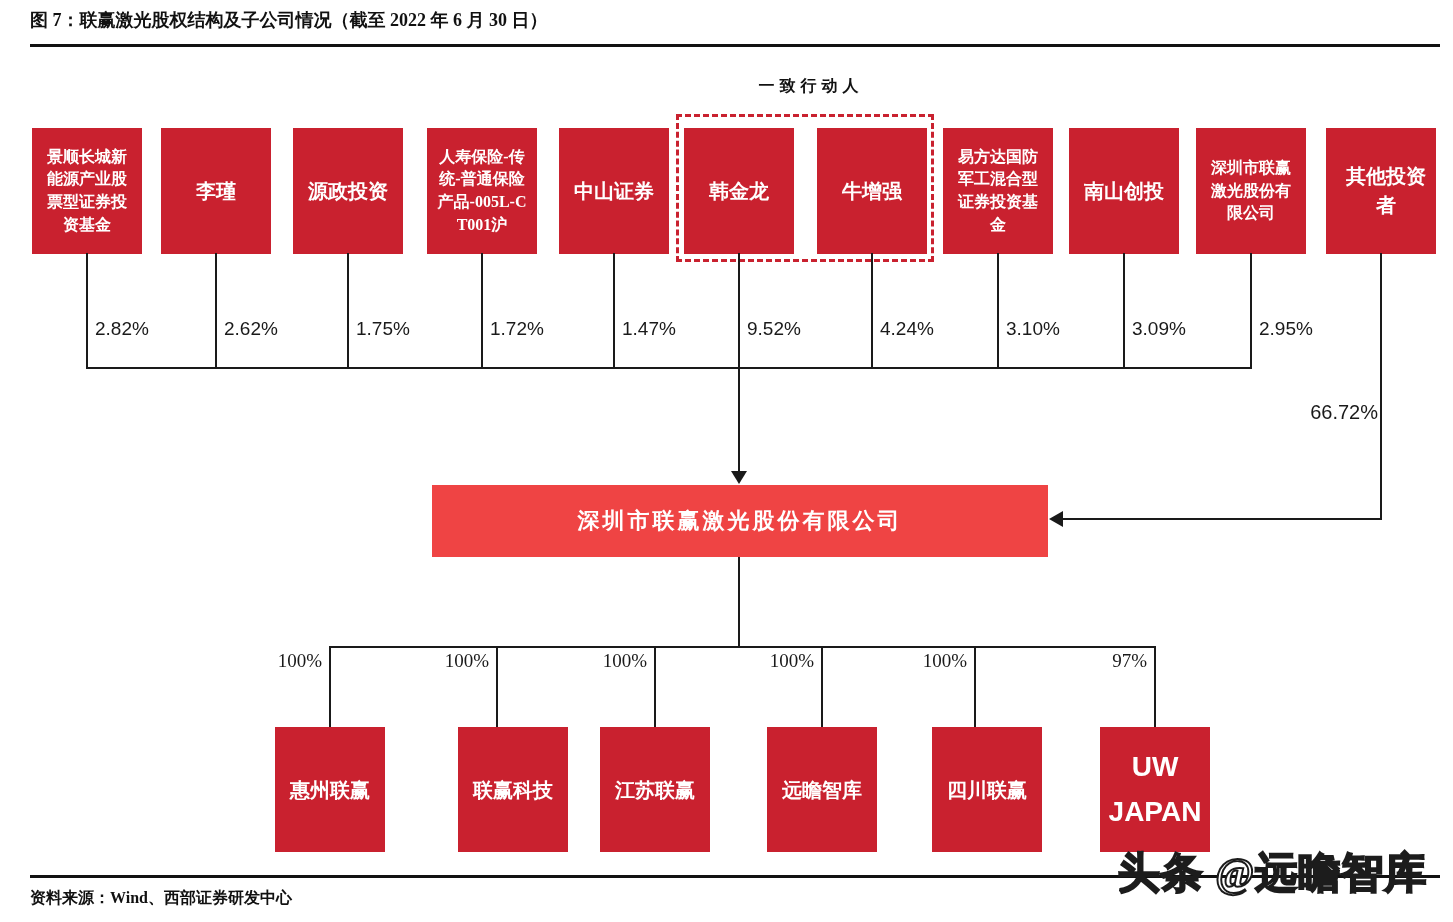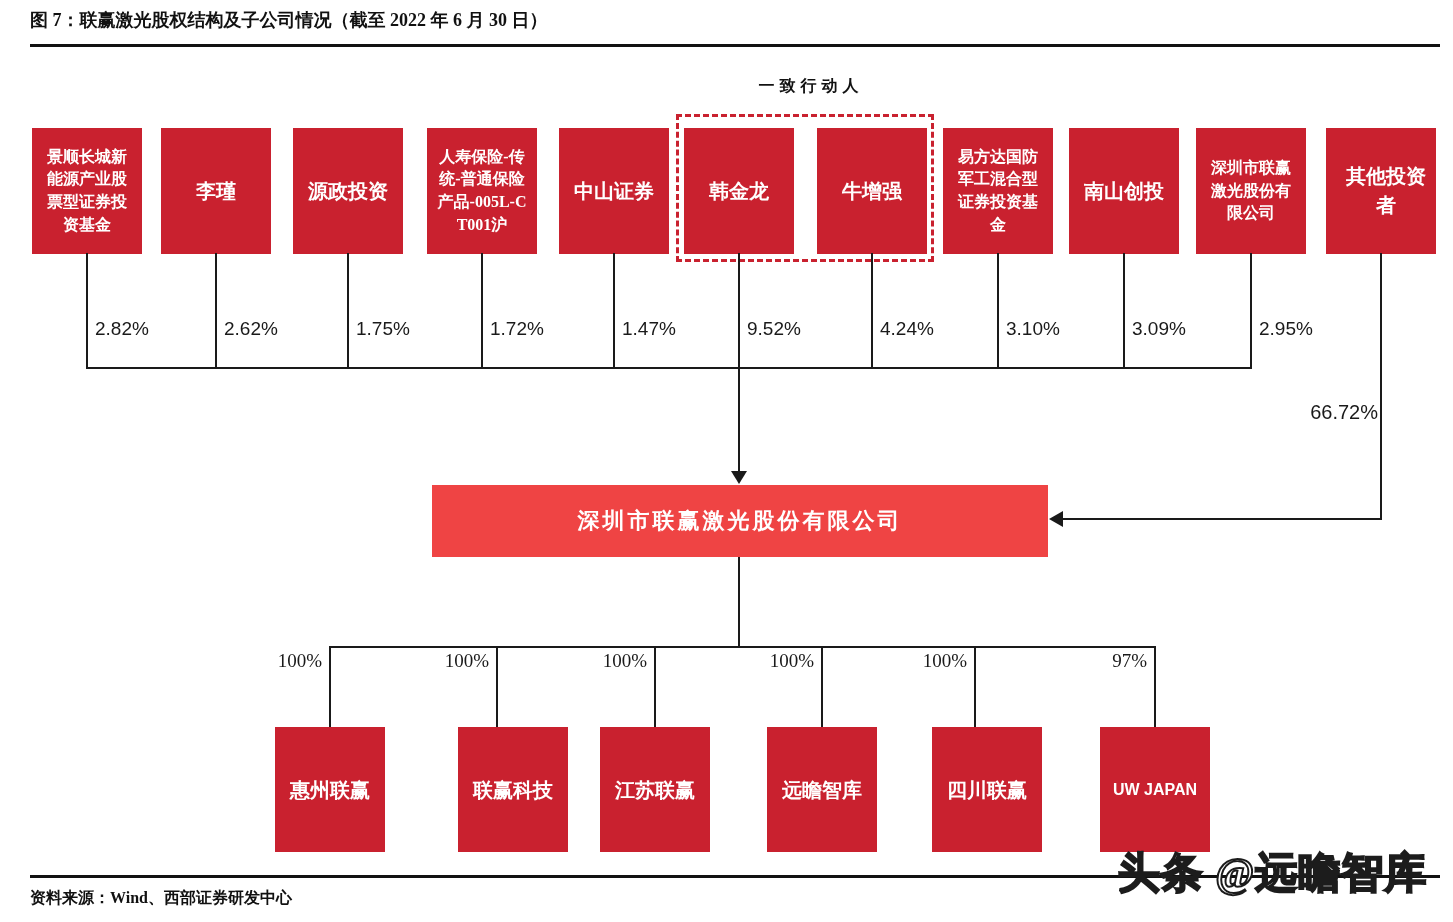--- a/index.html
+++ b/index.html
@@ -26,21 +26,21 @@
   .company{position:absolute;left:432px;top:485px;width:616px;height:72px;background:#ef4444;
        color:#fff;font-weight:bold;font-size:22px;letter-spacing:3px;
        display:flex;align-items:center;justify-content:center;}
   .arrow-down{position:absolute;left:731px;top:471px;width:0;height:0;
        border-left:8px solid transparent;border-right:8px solid transparent;border-top:13px solid #1a1a1a;}
   .arrow-left{position:absolute;left:1049px;top:511px;width:0;height:0;
        border-top:8px solid transparent;border-bottom:8px solid transparent;border-right:14px solid #1a1a1a;}
   .sbox{position:absolute;top:727px;width:110px;height:125px;background:#c9212f;color:#fff;
        font-weight:bold;font-size:20px;line-height:1.5;display:flex;align-items:center;
        justify-content:center;text-align:center;box-sizing:border-box;padding:4px 8px;}
-  .sbox.latin{font-family:"Liberation Sans","DejaVu Sans",sans-serif;font-size:16px;line-height:1.6;}
+  .sbox.latin{font-family:"Liberation Sans","DejaVu Sans",sans-serif;font-size:28px;line-height:1.6;}
   .source{position:absolute;left:30px;top:888px;font-size:16px;font-weight:bold;color:#111;}
   .watermark{position:absolute;left:1095px;top:845px;width:355px;text-align:center;
        font-size:42px;font-weight:bold;color:#fff;-webkit-text-stroke:2px #1c1c1c;
        letter-spacing:1px;z-index:5;white-space:nowrap;}
 </style>
 </head>
 <body>
 
 <div class="stage">
 

